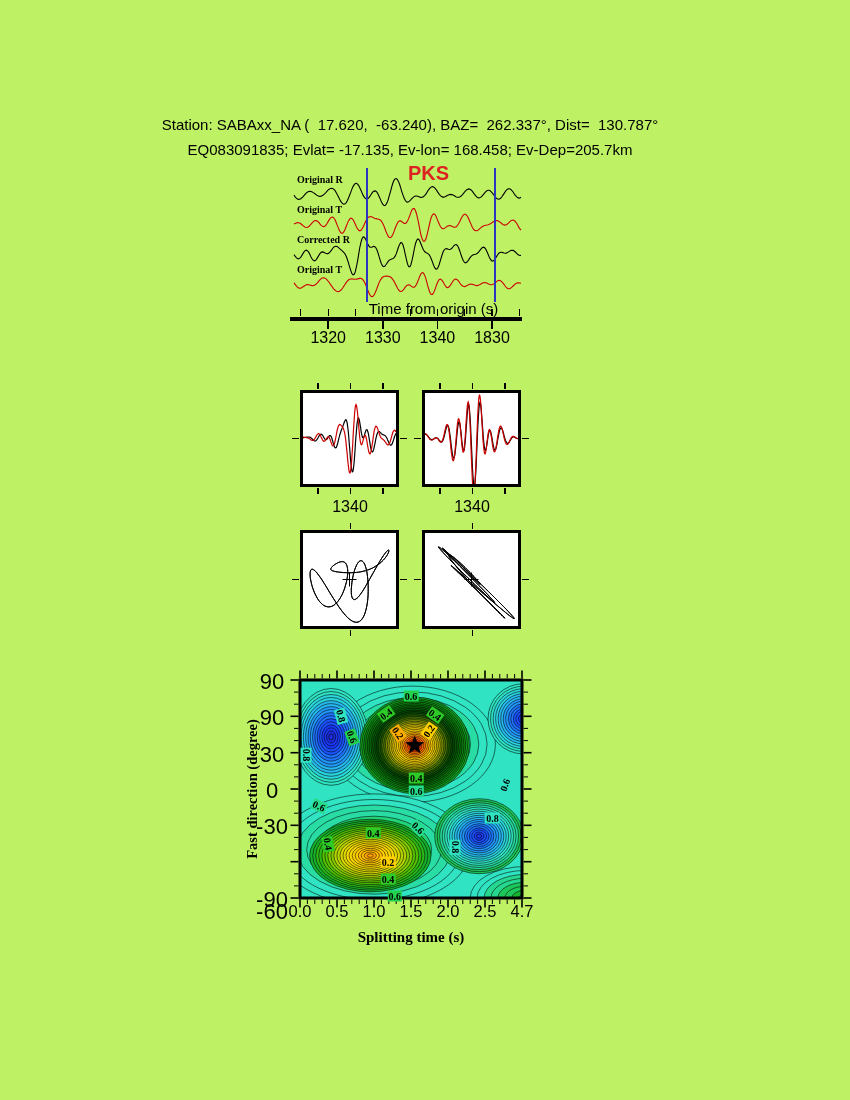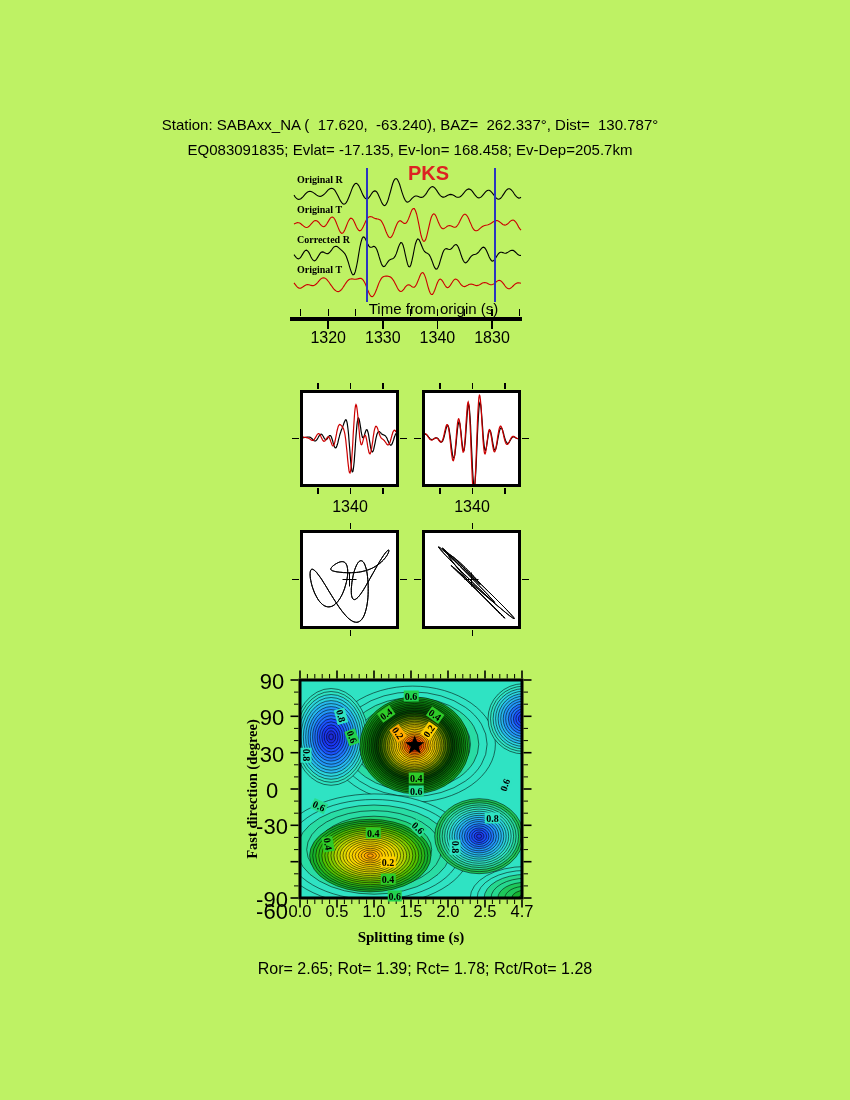--- a/index.html
+++ b/index.html
@@ -430,15 +430,14 @@
       <span class="cynum" style="top:669.0px">90</span>
       <span class="cynum" style="top:705.3px">90</span>
       <span class="cynum" style="top:741.7px">30</span>
       <span class="cynum" style="top:778.0px">0</span>
       <span class="cynum" style="top:814.3px">-30</span>
       <span class="cynum" style="top:899px">-60</span>
       <span class="cynum" style="top:887.0px">-90</span>
     </div>
   <div class="xlab">Splitting time (s)</div>
 
-  <div class="footer">Ror= 2.65; Rot= 1.39; Rct= 1.78; Rct/Rot= 1.28</div>
 
 </div>
 
 </body></html>

